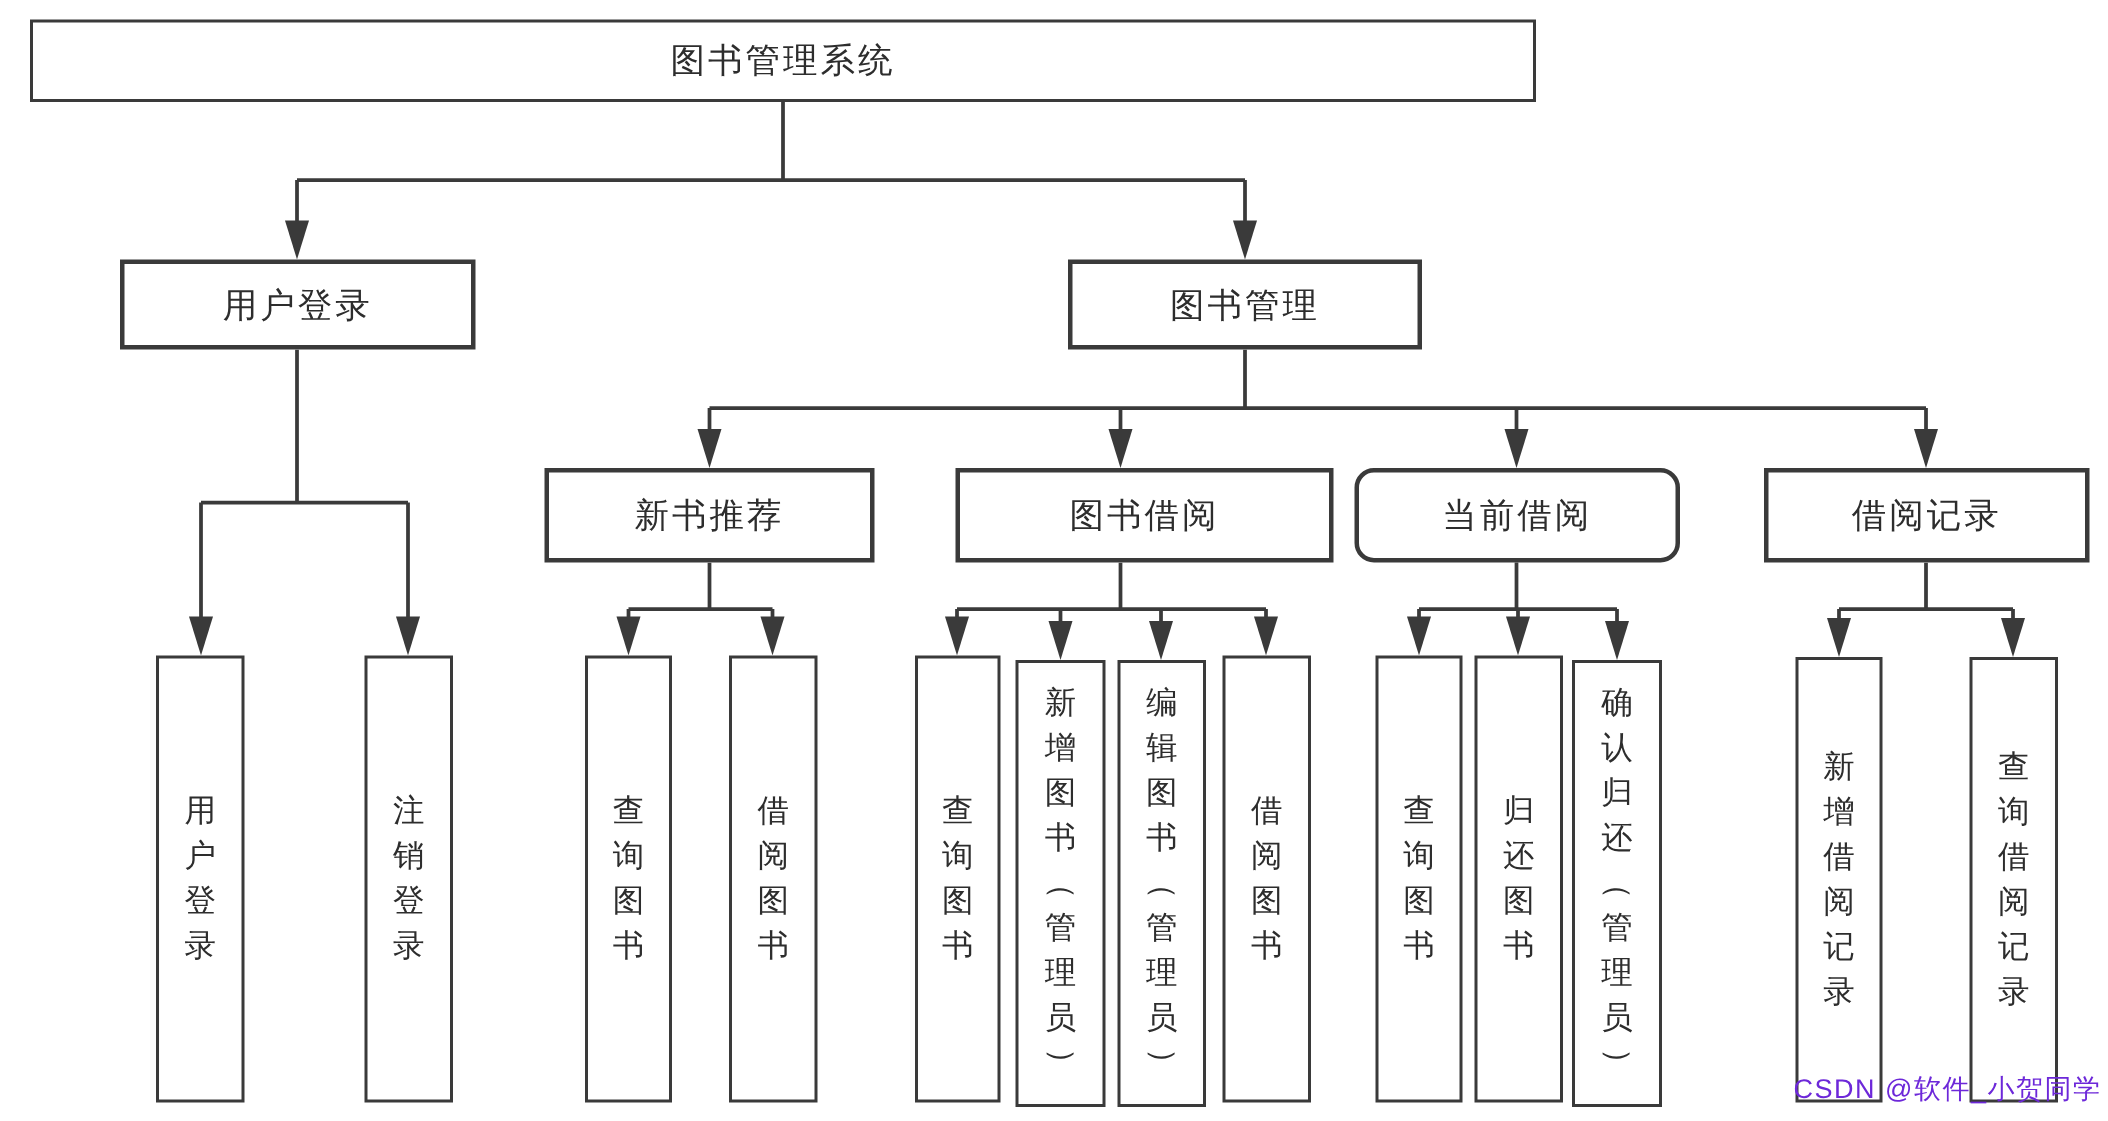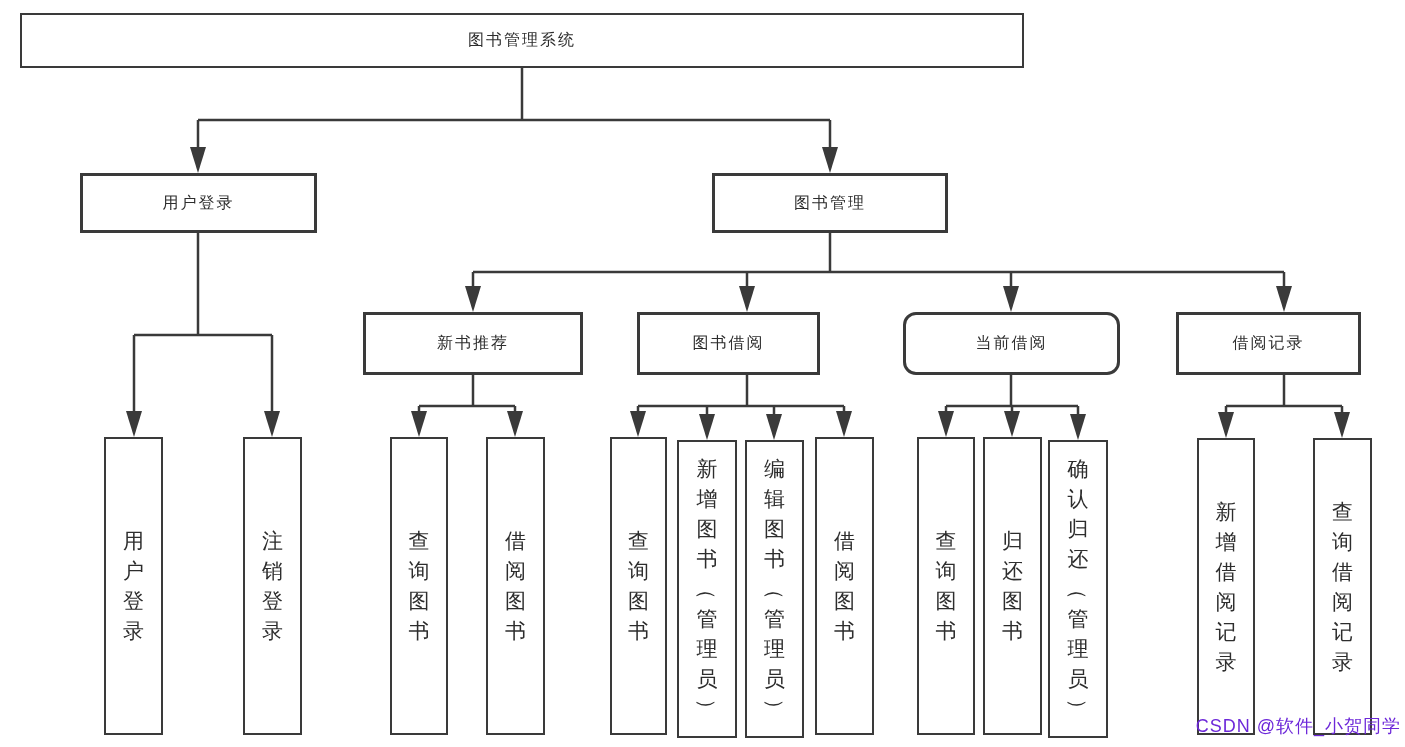--- a/index.html
+++ b/index.html
@@ -26,21 +26,21 @@
     background: #ffffff;
     border: 3px solid #ef4444;
     box-sizing: border-box;
     display: flex;
     align-items: center;
     justify-content: center;
     z-index: 1;
     color: #2d2d2d;
   }
   .node.h .label {
-    font-size: 16px;
+    font-size: 23px;
     font-weight: 500;
     letter-spacing: 2px;
     white-space: nowrap;
     color: #2d2d2d;
   }
   .node.top-box {
     border-width: 2px;
   }
   .node.leaf {
     border-width: 2.5px;
@@ -133,27 +133,27 @@
       </div>
       <div class="node h" style="left: 80px; top: 173px; width: 237px; height: 60px; border-color: rgb(58, 58, 58);">
         <span class="label">用户登录</span>
       </div>
       <div class="node h" style="left: 712px; top: 173px; width: 236px; height: 60px; border-color: rgb(58, 58, 58);">
         <span class="label">图书管理</span>
       </div>
       <div class="node h" style="left: 363px; top: 312px; width: 220px; height: 63px; border-color: rgb(58, 58, 58);">
         <span class="label">新书推荐</span>
       </div>
-      <div class="node h" style="left: 637px; top: 312px; width: 183px; height: 63px; border-color: rgb(58, 58, 58);">
+      <div class="node h" style="left: 637px; top: 312px; width: 252px; height: 63px; border-color: rgb(58, 58, 58);">
         <span class="label">图书借阅</span>
       </div>
       <div class="node h" style="left: 903px; top: 312px; width: 217px; height: 63px; border-color: rgb(58, 58, 58); border-radius: 13px;">
         <span class="label">当前借阅</span>
       </div>
-      <div class="node h" style="left: 1176px; top: 312px; width: 185px; height: 63px; border-color: rgb(58, 58, 58); text-align: center;">
+      <div class="node h" style="left: 1176px; top: 312px; width: 217px; height: 63px; border-color: rgb(58, 58, 58); text-align: center;">
         <span class="label">借阅记录</span>
       </div>
       <div class="node leaf" title="用户登录" style="left: 104px; top: 437px; width: 59px; height: 298px; border-color: rgb(58, 58, 58);">
         <div class="vchar">用</div>
         <div class="vchar">户</div>
         <div class="vchar">登</div>
         <div class="vchar">录</div>
       </div>
       <div class="node leaf" title="注销登录" style="left: 243px; top: 437px; width: 59px; height: 298px; border-color: rgb(58, 58, 58);">
         <div class="vchar">注</div>

